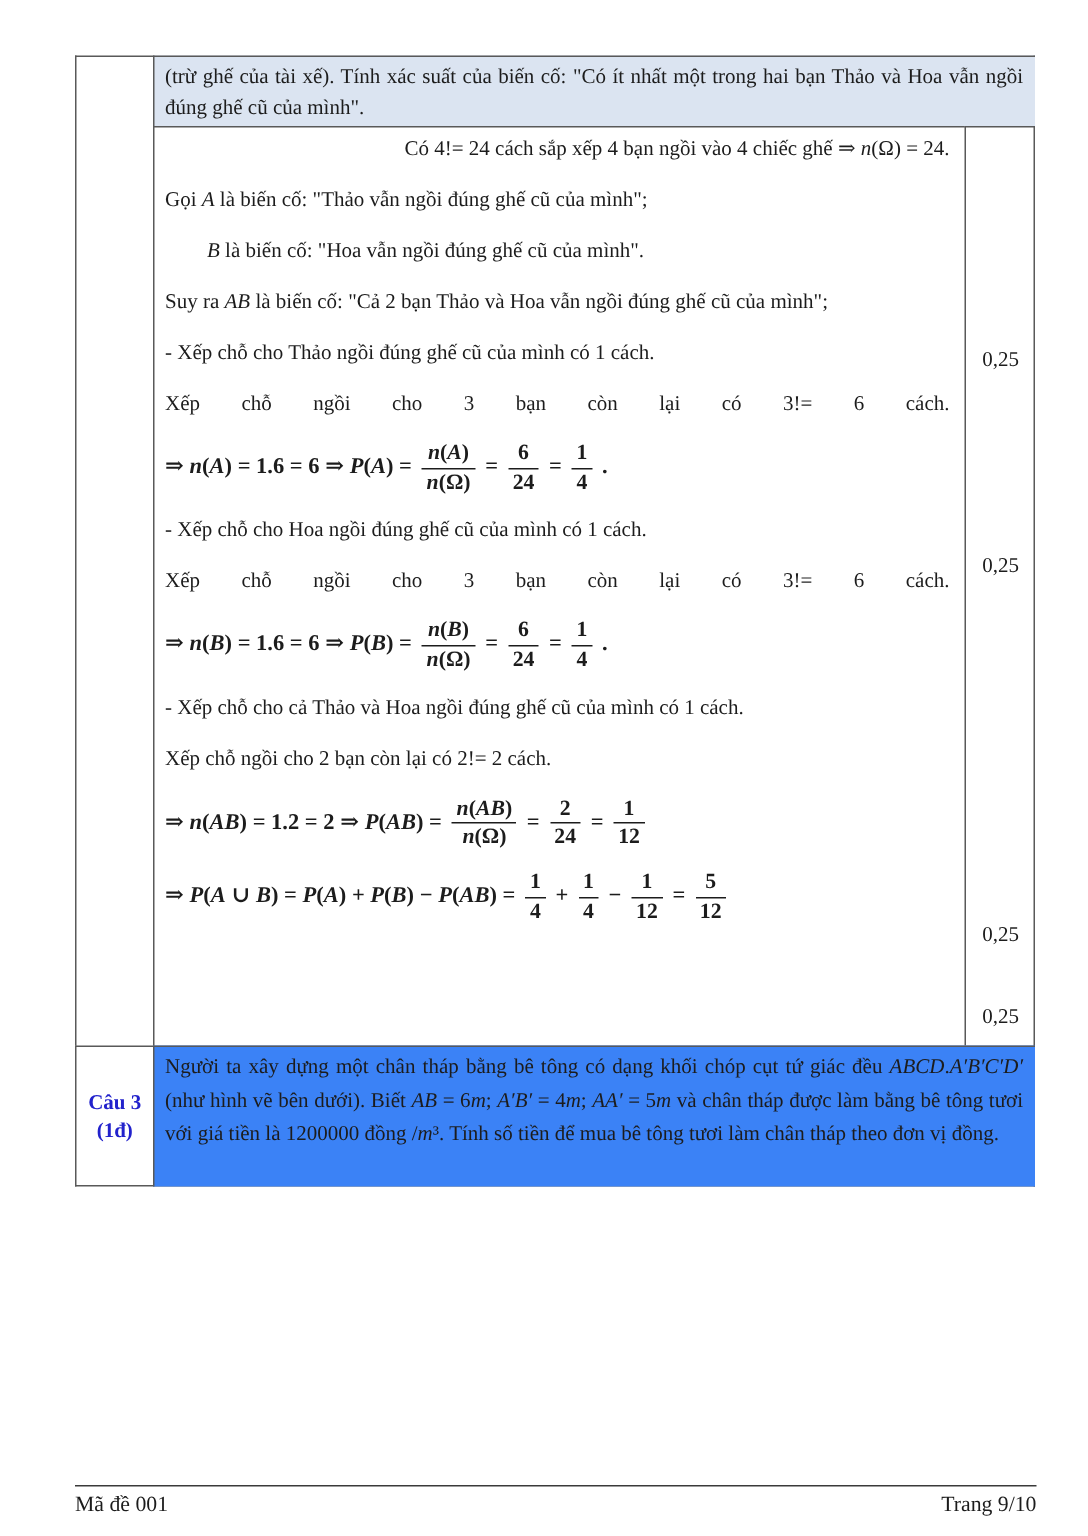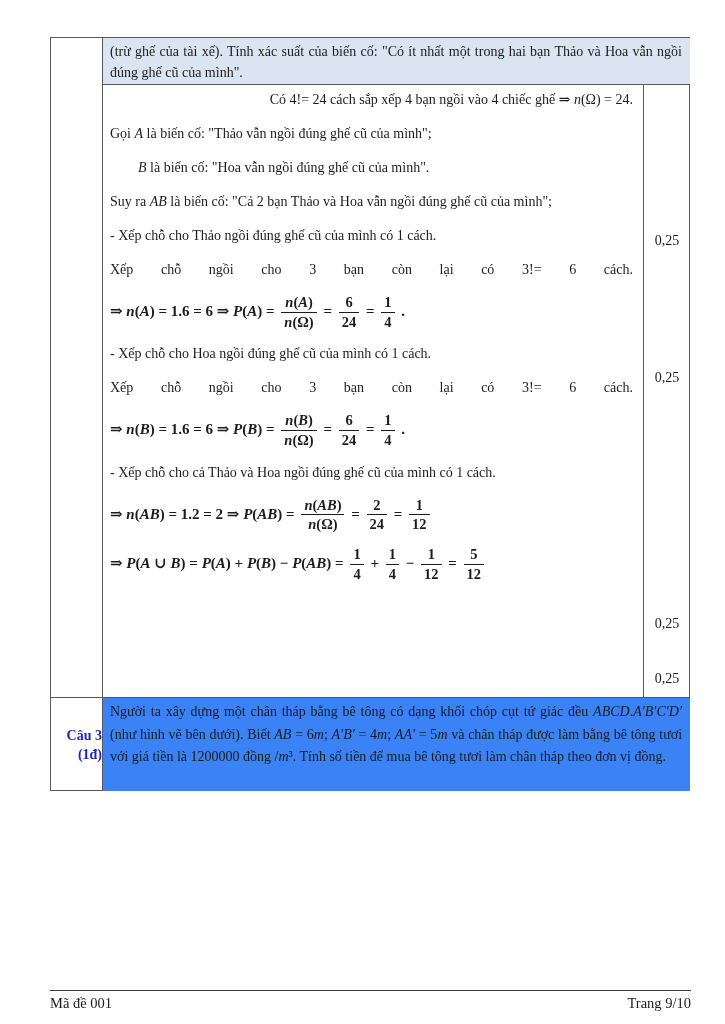--- a/index.html
+++ b/index.html
@@ -40,21 +40,21 @@
   }
   .score {
     position: absolute;
     left: 0; right: 0;
     text-align: center;
     font-size: 14px;
   }
   .cell-q3-label {
     left: 0; top: 660px; width: 52px; height: 94px;
     display: flex; flex-direction: column;
-    align-items: flex-end; justify-content: center;
+    align-items: center; justify-content: center;
     color: #2222cc;
     font-weight: bold;
     font-size: 14px;
     line-height: 19px;
   }
   .cell-q3-statement {
     left: 52px; top: 660px; width: 588px; height: 94px;
     background: #3b82f6;
     padding: 3px 8px 0 7px;
     line-height: 22.5px;
@@ -109,20 +109,21 @@
       <div class="para"><span>Gọi </span><span class="math"><i>A</i></span><span> là biến cố: "Thảo vẫn ngồi đúng ghế cũ của mình";</span></div>
       <div class="para indent"><span class="math"><i>B</i></span><span> là biến cố: "Hoa vẫn ngồi đúng ghế cũ của mình".</span></div>
       <div class="para"><span>Suy ra </span><span class="math"><i>A</i><i>B</i></span><span> là biến cố: "Cả 2 bạn Thảo và Hoa vẫn ngồi đúng ghế cũ của mình";</span></div>
       <div class="para"><span>- Xếp chỗ cho Thảo ngồi đúng ghế cũ của mình có 1 cách.</span></div>
       <div class="para spread"><span>Xếp chỗ ngồi cho 3 bạn còn lại có </span><span class="math">3!= 6</span><span> cách.</span></div>
       <div class="formula"><span class="math">⇒ <i>n</i>(<i>A</i>) = 1.6 = 6 ⇒ <i>P</i>(<i>A</i>) = </span><span class="frac"><span class="num"><i>n</i>(<i>A</i>)</span><span class="den"><i>n</i>(Ω)</span></span><span class="math"> = </span><span class="frac"><span class="num">6</span><span class="den">24</span></span><span class="math"> = </span><span class="frac"><span class="num">1</span><span class="den">4</span></span><span class="math"> .</span></div>
       <div class="para"><span>- Xếp chỗ cho Hoa ngồi đúng ghế cũ của mình có 1 cách.</span></div>
       <div class="para spread"><span>Xếp chỗ ngồi cho 3 bạn còn lại có </span><span class="math">3!= 6</span><span> cách.</span></div>
       <div class="formula"><span class="math">⇒ <i>n</i>(<i>B</i>) = 1.6 = 6 ⇒ <i>P</i>(<i>B</i>) = </span><span class="frac"><span class="num"><i>n</i>(<i>B</i>)</span><span class="den"><i>n</i>(Ω)</span></span><span class="math"> = </span><span class="frac"><span class="num">6</span><span class="den">24</span></span><span class="math"> = </span><span class="frac"><span class="num">1</span><span class="den">4</span></span><span class="math"> .</span></div>
       <div class="para"><span>- Xếp chỗ cho cả Thảo và Hoa ngồi đúng ghế cũ của mình có 1 cách.</span></div>
+      <div class="para"><span>Xếp chỗ ngồi cho 2 bạn còn lại có </span><span class="math">2!= 2</span><span> cách.</span></div>
       <div class="formula"><span class="math">⇒ <i>n</i>(<i>A</i><i>B</i>) = 1.2 = 2 ⇒ <i>P</i>(<i>A</i><i>B</i>) = </span><span class="frac"><span class="num"><i>n</i>(<i>A</i><i>B</i>)</span><span class="den"><i>n</i>(Ω)</span></span><span class="math"> = </span><span class="frac"><span class="num">2</span><span class="den">24</span></span><span class="math"> = </span><span class="frac"><span class="num">1</span><span class="den">12</span></span></div>
       <div class="formula"><span class="math">⇒ <i>P</i>(<i>A</i> ∪ <i>B</i>) = <i>P</i>(<i>A</i>) + <i>P</i>(<i>B</i>) − <i>P</i>(<i>A</i><i>B</i>) = </span><span class="frac"><span class="num">1</span><span class="den">4</span></span><span class="math"> + </span><span class="frac"><span class="num">1</span><span class="den">4</span></span><span class="math"> − </span><span class="frac"><span class="num">1</span><span class="den">12</span></span><span class="math"> = </span><span class="frac"><span class="num">5</span><span class="den">12</span></span></div>
     </div>
 
   <div class="cell cell-q2-score" id="score-cell">
       <span class="score" style="top: 148px;">0,25</span>
       <span class="score" style="top: 285px;">0,25</span>
       <span class="score" style="top: 531px;">0,25</span>
       <span class="score" style="top: 586px;">0,25</span>
     </div>

